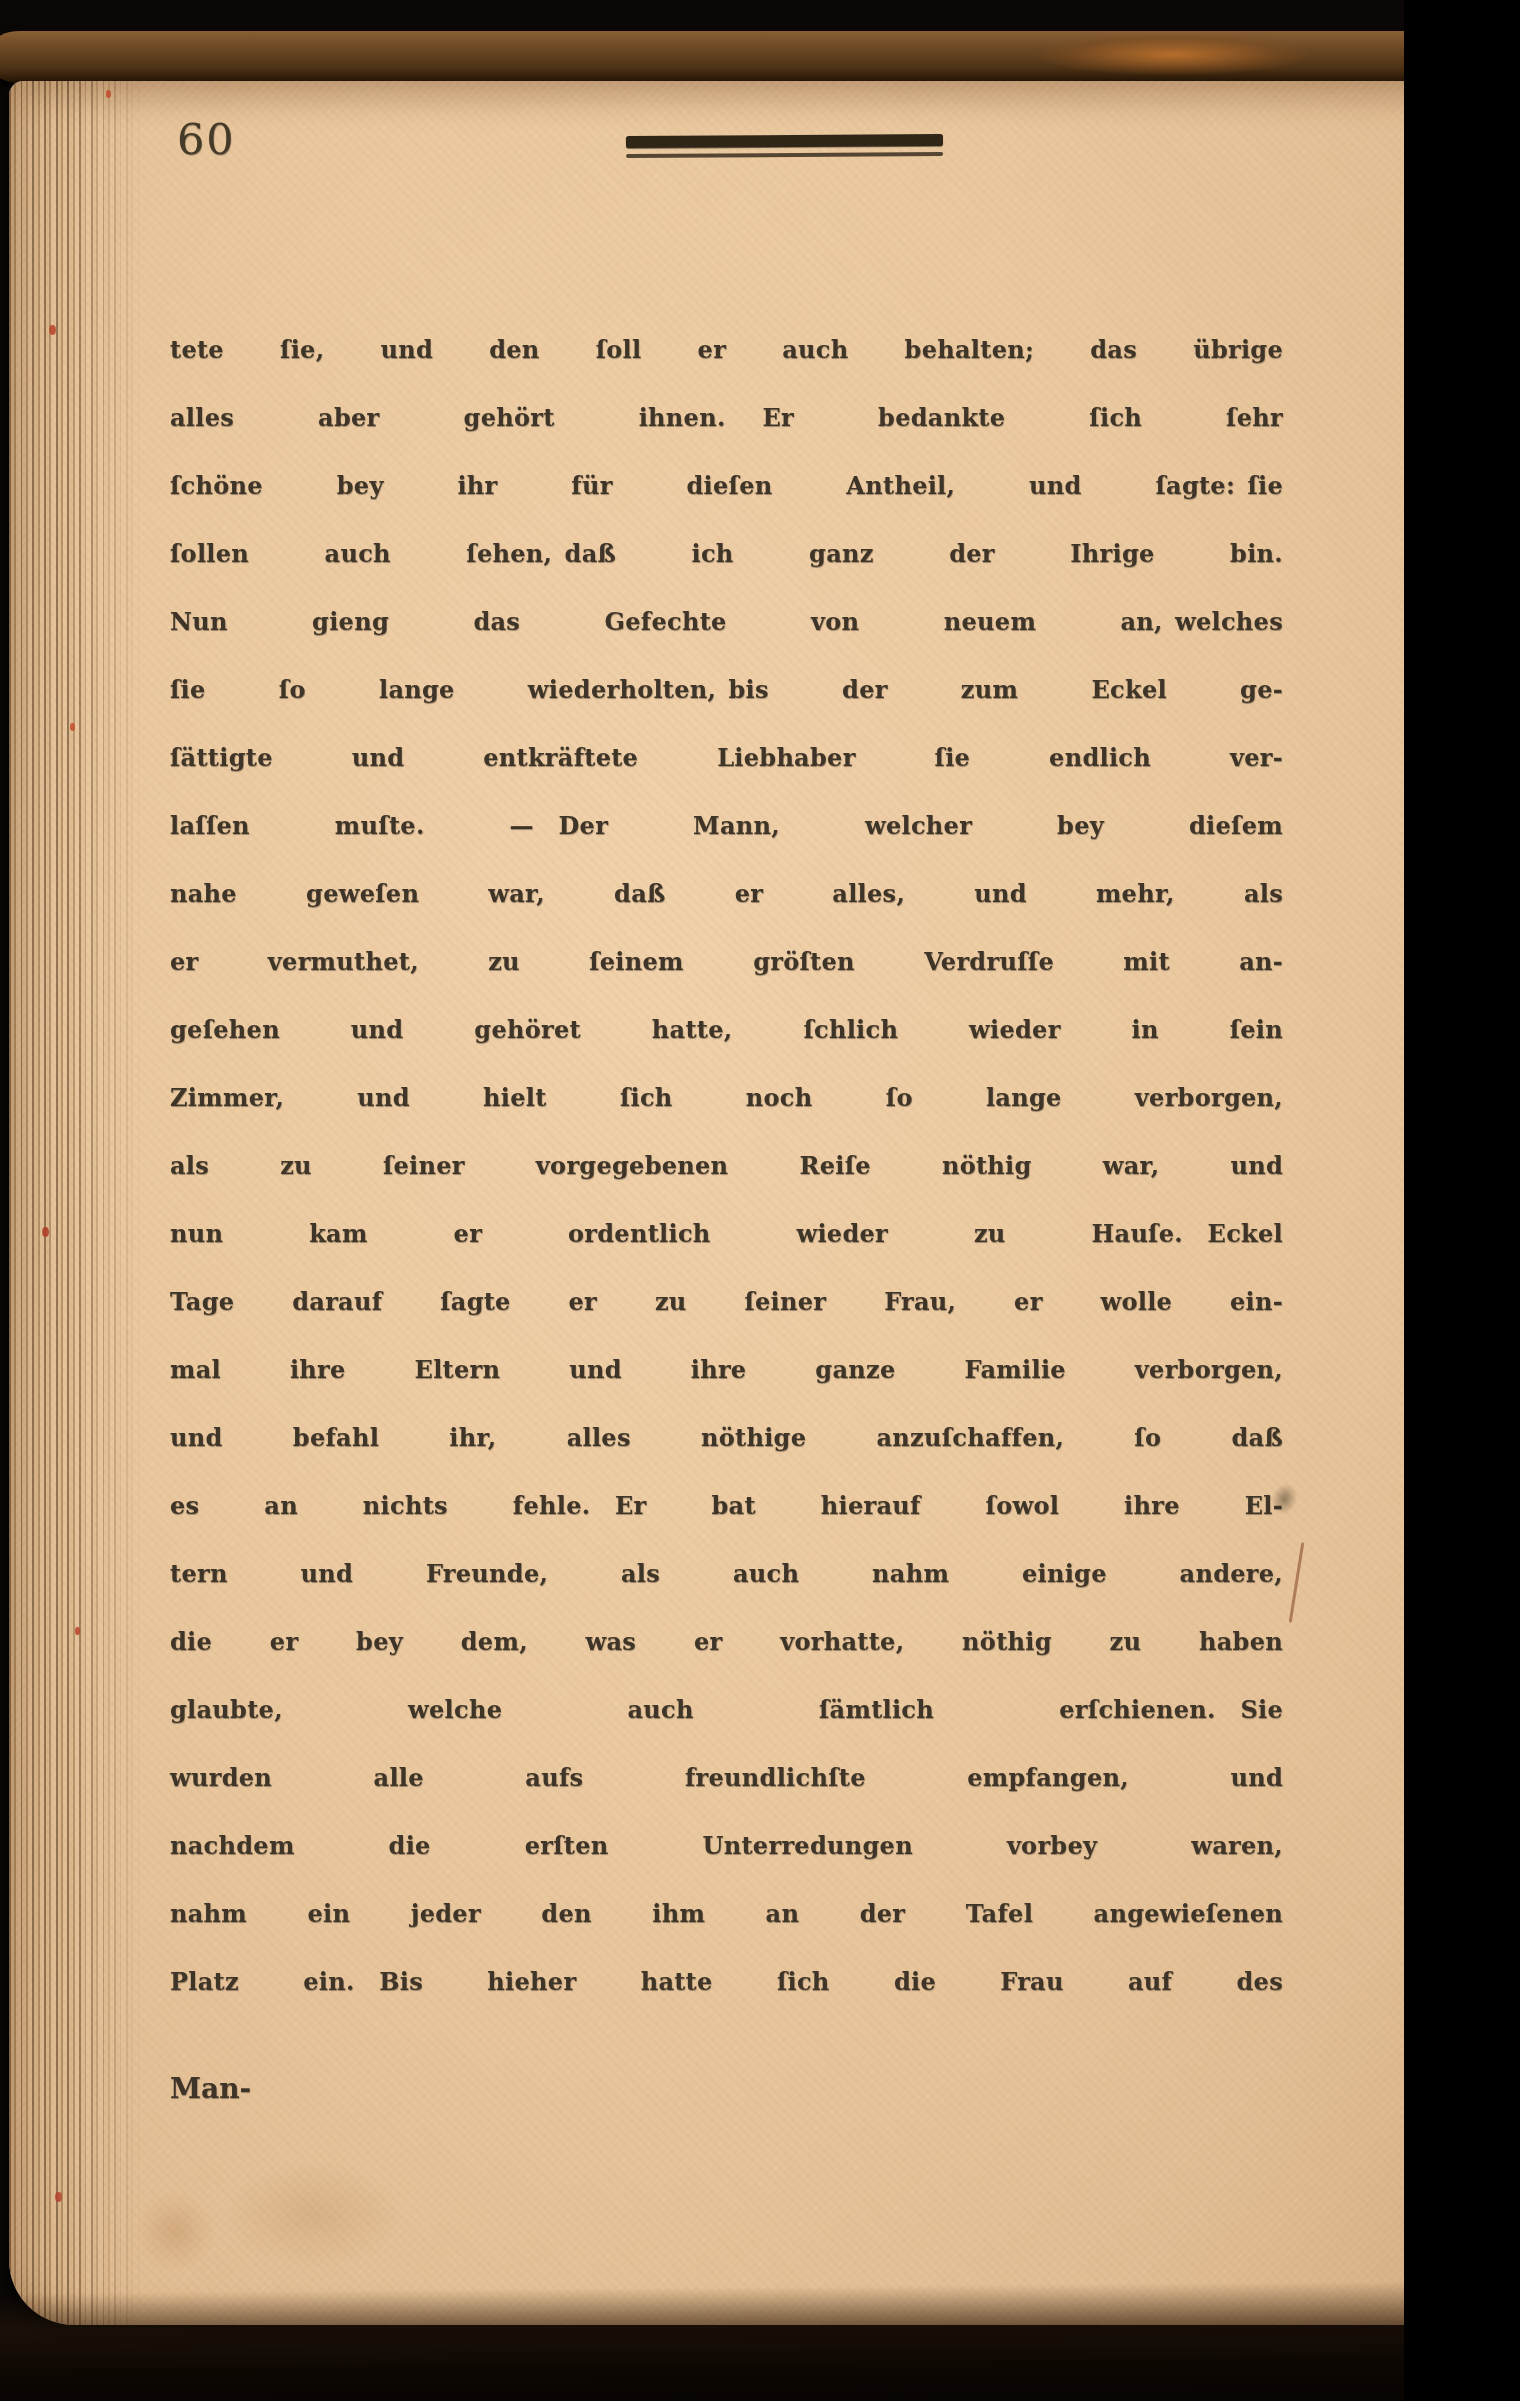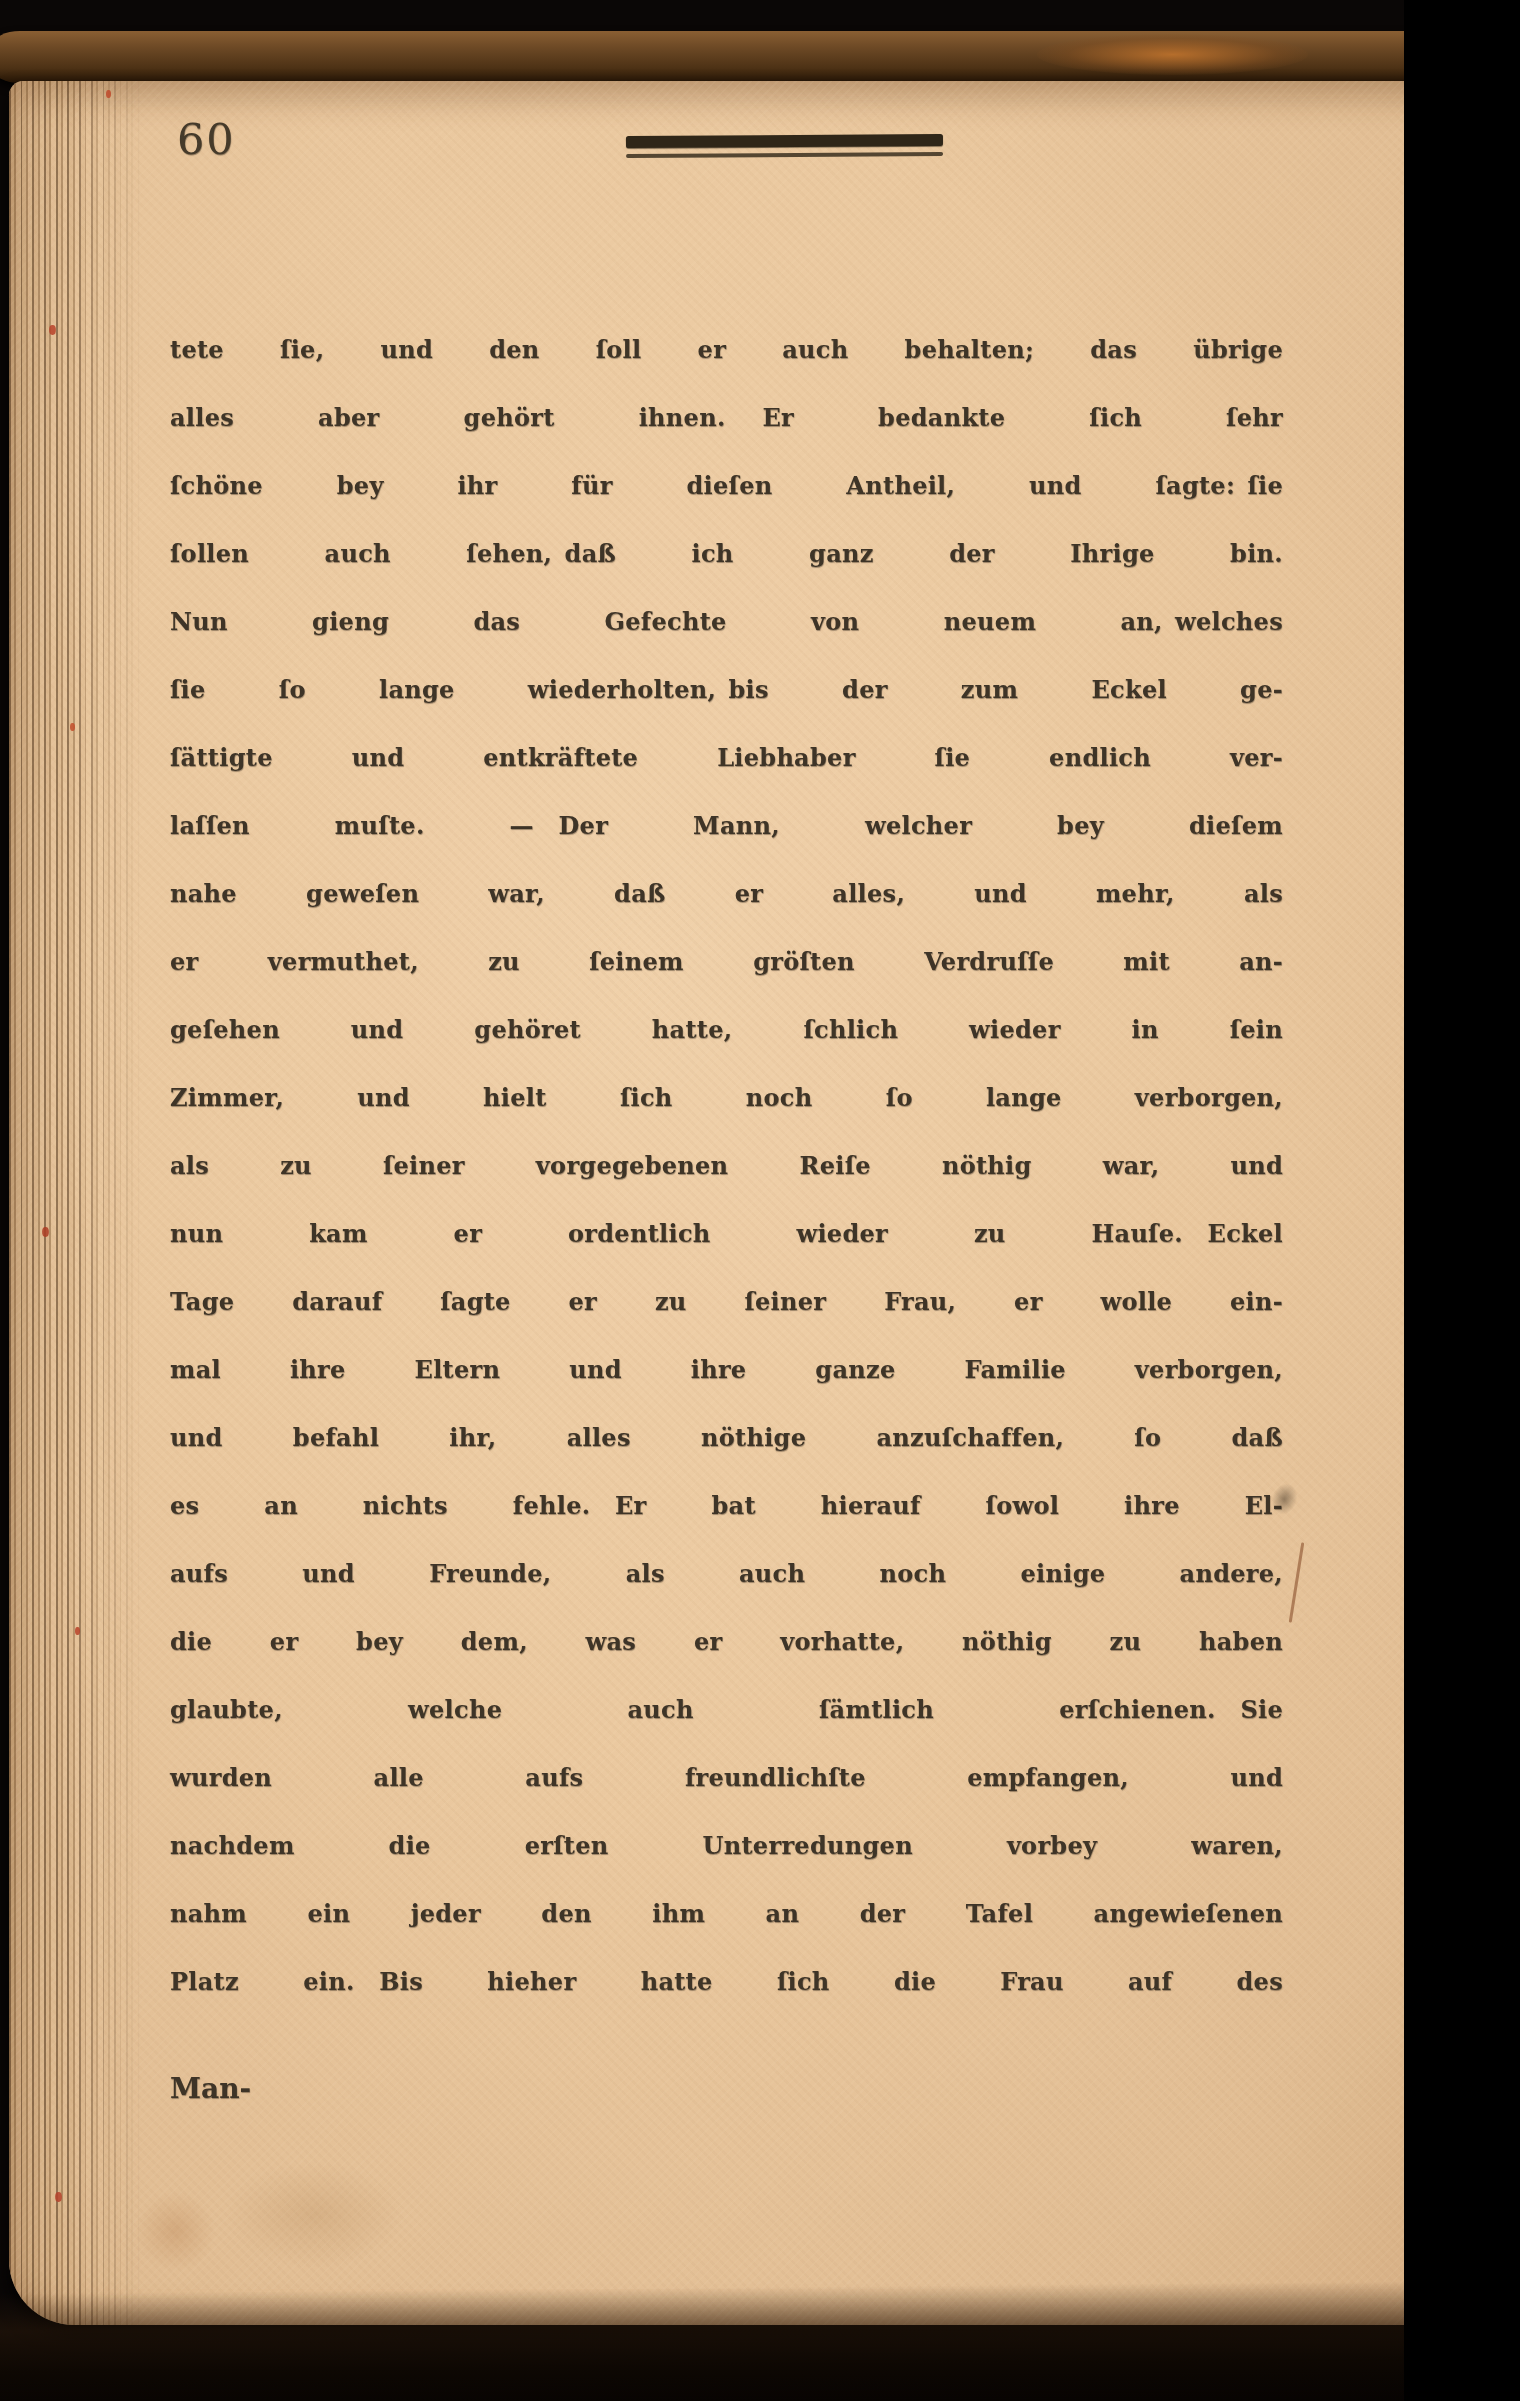--- a/index.html
+++ b/index.html
@@ -149,21 +149,21 @@
       <div class="text-line">nahe geweſen war, daß er alles, und mehr, als</div>
       <div class="text-line">er vermuthet, zu ſeinem gröſten Verdruſſe mit an-</div>
       <div class="text-line">geſehen und gehöret hatte, ſchlich wieder in ſein</div>
       <div class="text-line">Zimmer, und hielt ſich noch ſo lange verborgen,</div>
       <div class="text-line">als zu ſeiner vorgegebenen Reiſe nöthig war, und</div>
       <div class="text-line">nun kam er ordentlich wieder zu Hauſe.  Eckel</div>
       <div class="text-line">Tage darauf ſagte er zu ſeiner Frau, er wolle ein-</div>
       <div class="text-line">mal ihre Eltern und ihre ganze Familie verborgen,</div>
       <div class="text-line">und befahl ihr, alles nöthige anzuſchaffen, ſo daß</div>
       <div class="text-line">es an nichts fehle.  Er bat hierauf ſowol ihre El-</div>
-      <div class="text-line">aufs und Freunde, als auch noch einige andere,</div>
+      <div class="text-line">tern und Freunde, als auch nahm einige andere,</div>
       <div class="text-line">die er bey dem, was er vorhatte, nöthig zu haben</div>
       <div class="text-line">glaubte, welche auch ſämtlich erſchienen.  Sie</div>
       <div class="text-line">wurden alle aufs freundlichſte empfangen, und</div>
       <div class="text-line">nachdem die erſten Unterredungen vorbey waren,</div>
       <div class="text-line">nahm ein jeder den ihm an der Tafel angewieſenen</div>
       <div class="text-line">Platz ein.  Bis hieher hatte ſich die Frau auf des</div>
     </div>
 
   <div class="catchword-row">Man-</div>
 

